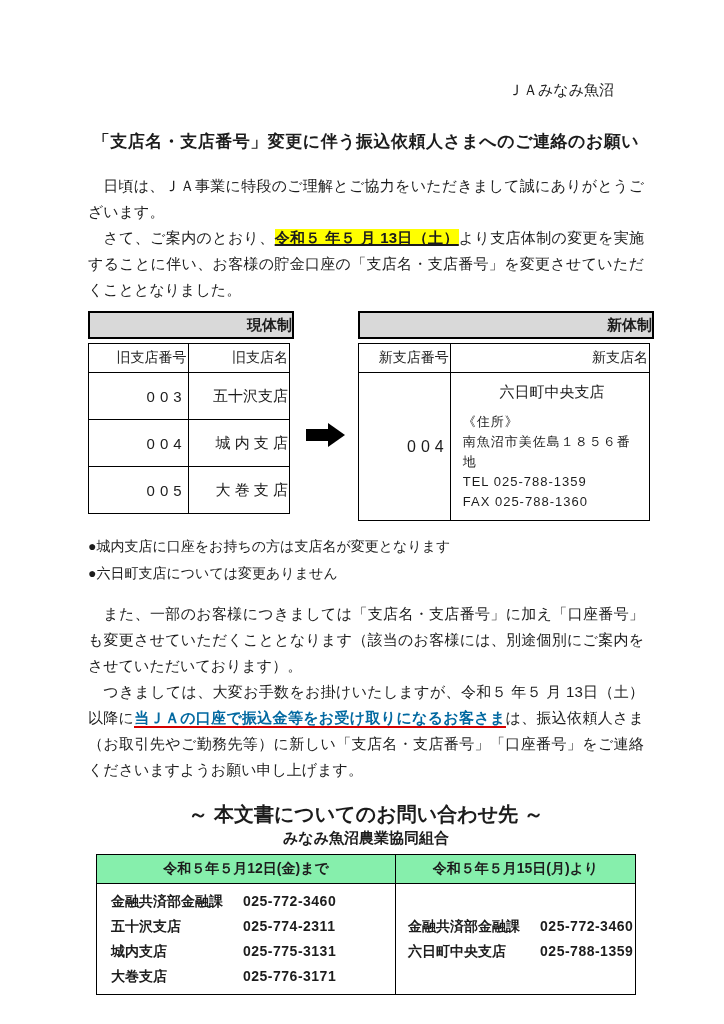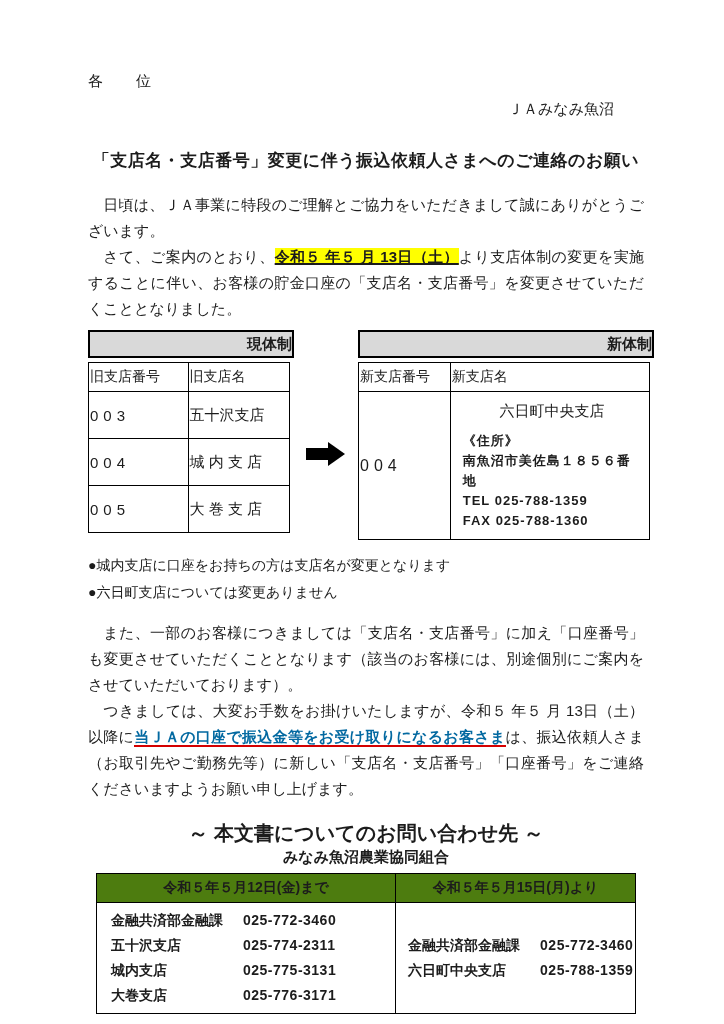--- a/index.html
+++ b/index.html
@@ -16,60 +16,59 @@
   .para.second{margin-top:14px;}
   .hl{background:#ffff00;font-weight:bold;text-decoration:underline;text-decoration-thickness:1.5px;}
   .red-em{color:#0369a1;font-weight:bold;border-bottom:2.5px solid #d40000;}
 
   
   .tables-row{display:flex;align-items:flex-start;margin-top:8px;}
   .tbl-block{display:block;}
   .tbl-caption{border:2px solid #000;background:#d9d9d9;font-weight:bold;font-size:15px;
     text-align:right;height:24px;line-height:24px;margin-bottom:4px;}
   table{border-collapse:collapse;}
-  .cmp-table th,.cmp-table td{border:1.6px solid #000;text-align:left;}
+  .cmp-table th,.cmp-table td{border:1.6px solid #000;text-align:right;}
   .cmp-table th{font-weight:normal;font-size:14px;height:26px;}
   .cur{width:202px;}
   .cur col.c1{width:100px;} .cur col.c2{width:102px;}
   .cur td{height:44px;font-size:15px;}
   .num{letter-spacing:5px;font-size:16px;}
   .new{width:292px;}
   .new col.c1{width:92px;} .new col.c2{width:200px;}
   .new-name-cell{vertical-align:top;text-align:left !important;padding:10px 8px 8px 12px;}
   .new-branch-name{font-size:15px;text-align:center;margin-bottom:10px;}
-  .addr-line{font-size:13px;font-weight:bold;line-height:20px;letter-spacing:1px;}
+  .addr-line{font-size:13px;font-weight:normal;line-height:20px;letter-spacing:1px;}
   .new-num-cell{font-size:16px;}
 
   
   .arrow{display:flex;align-items:center;margin:112px 13px 0 12px;}
   .arrow-rect{width:22px;height:12px;background:#000;}
   .arrow-head{width:0;height:0;border-left:17px solid #000;border-top:12px solid transparent;border-bottom:12px solid transparent;}
 
   
   .bullets{margin-top:12px;}
   .bullet-line{font-size:14px;line-height:27px;}
 
   
   .contact-heading{font-size:20px;font-weight:bold;text-align:center;margin-top:20px;line-height:23px;}
   .contact-org{font-size:15px;font-weight:bold;text-align:center;line-height:23px;}
   .contact-table{width:540px;margin:5px auto 0 auto;}
   .contact-table th,.contact-table td{border:1.6px solid #000;}
-  .contact-table th{background:#4d7c0f;font-size:14px;font-weight:bold;height:26px;}
+  .contact-table th{background:#86efac;font-size:14px;font-weight:bold;height:26px;}
   .contact-cell{vertical-align:middle;padding:5px 0 5px 14px;}
   .c-row{display:flex;font-size:14px;font-weight:bold;line-height:25px;}
   .c-name{width:132px;}
   .c-tel{letter-spacing:0.5px;}
   .contact-cell.right{padding-left:12px;}
 </style>
 </head>
 <body>
 
 <div class="page">
 
-  <div class="recipient">各　　位</div>
   <div class="sender">ＪＡみなみ魚沼</div>
 
   <div class="doc-title">「支店名・支店番号」変更に伴う振込依頼人さまへのご連絡のお願い</div>
 
   <div class="para">
     <span>　日頃は、ＪＡ事業に特段のご理解とご協力をいただきまして誠にありがとうございます。</span><br>
     <span>　さて、ご案内のとおり、</span><span class="hl">令和５ 年５ 月 13日（土）</span><span>より支店体制の変更を実施することに伴い、お客様の貯金口座の「支店名・支店番号」を変更させていただくこととなりました。</span>
   </div>
 
   <div class="tables-row">

